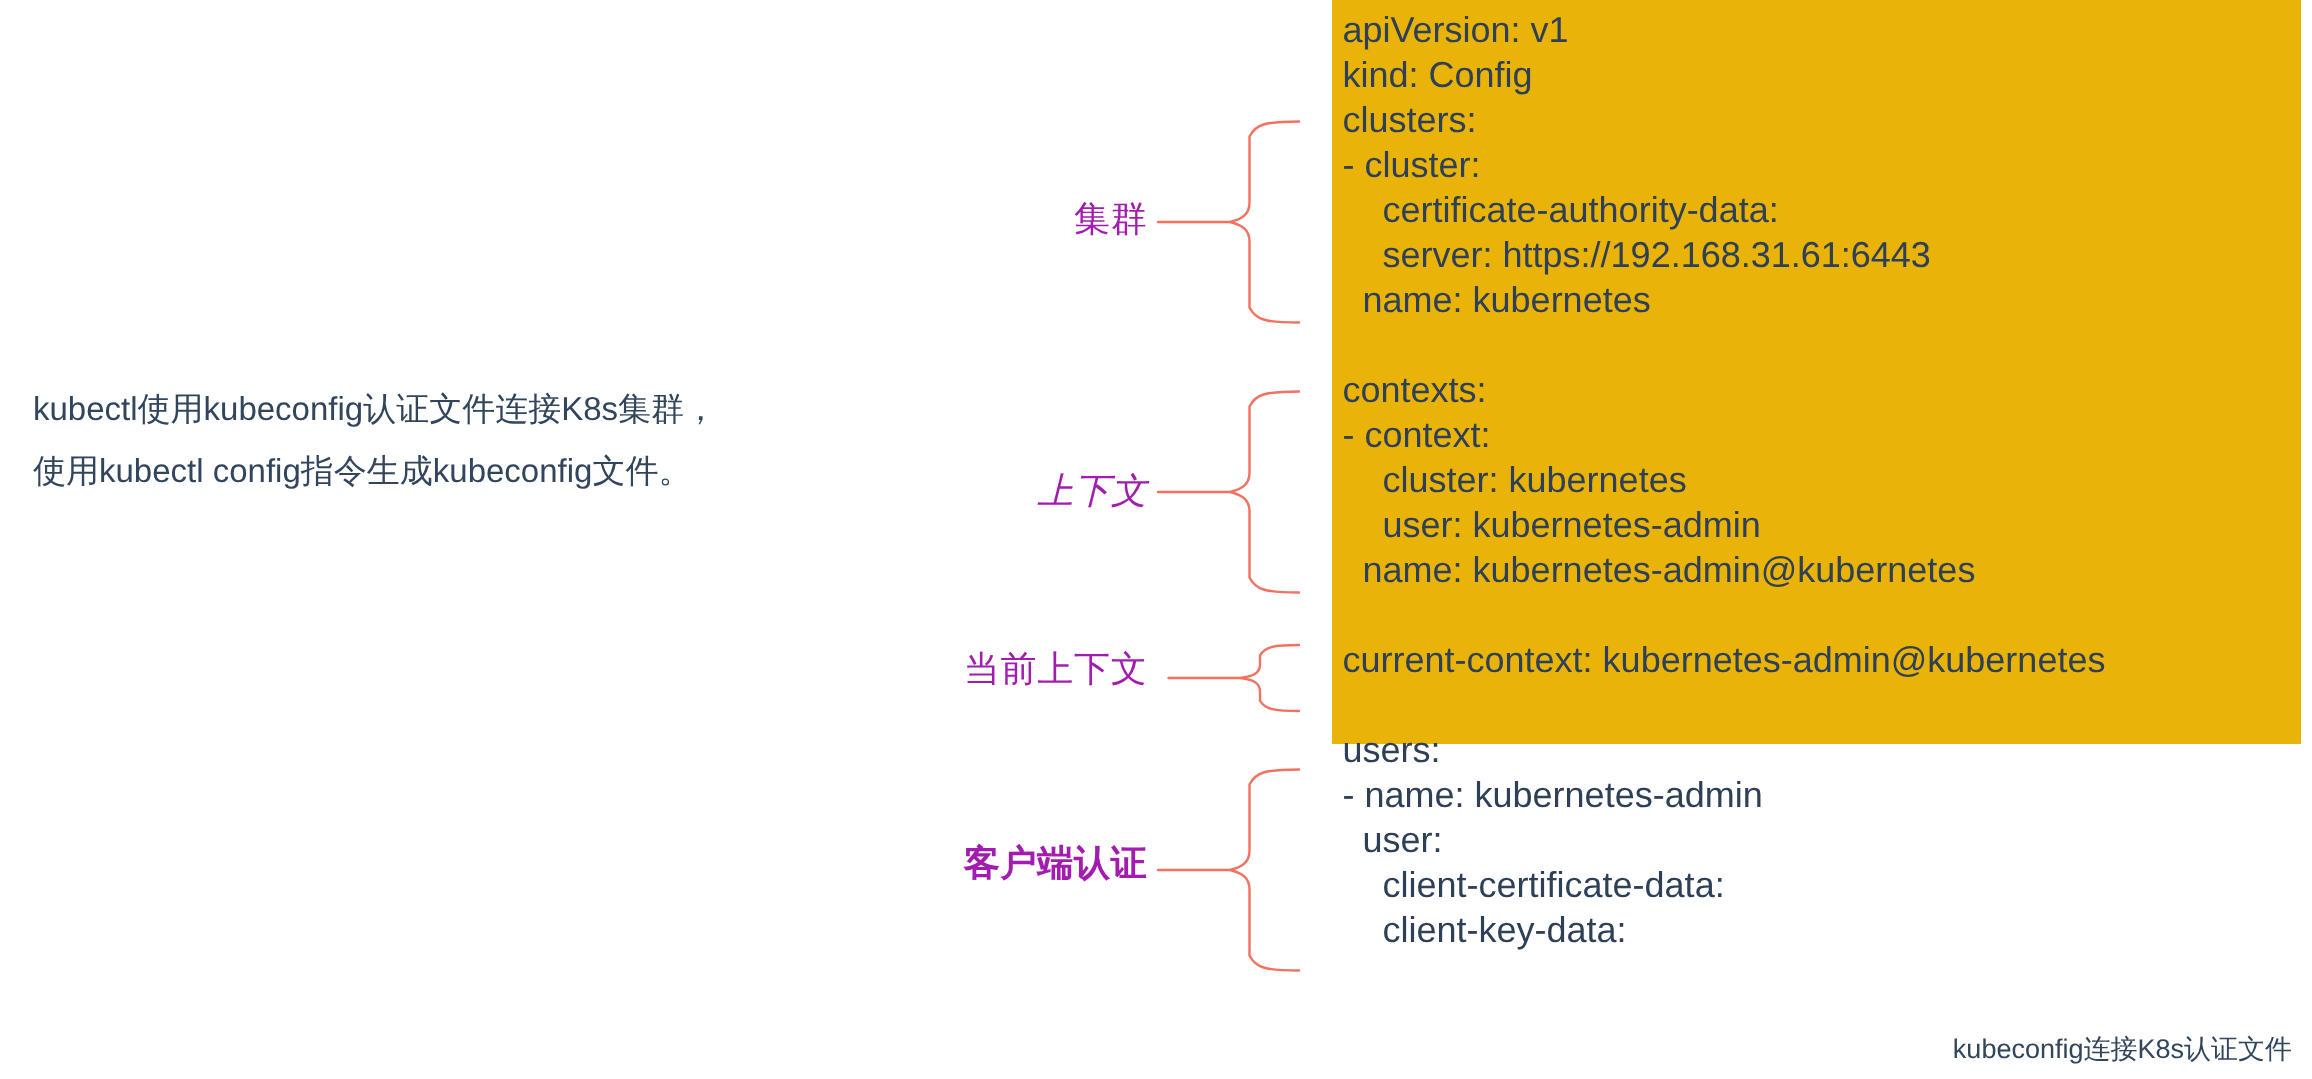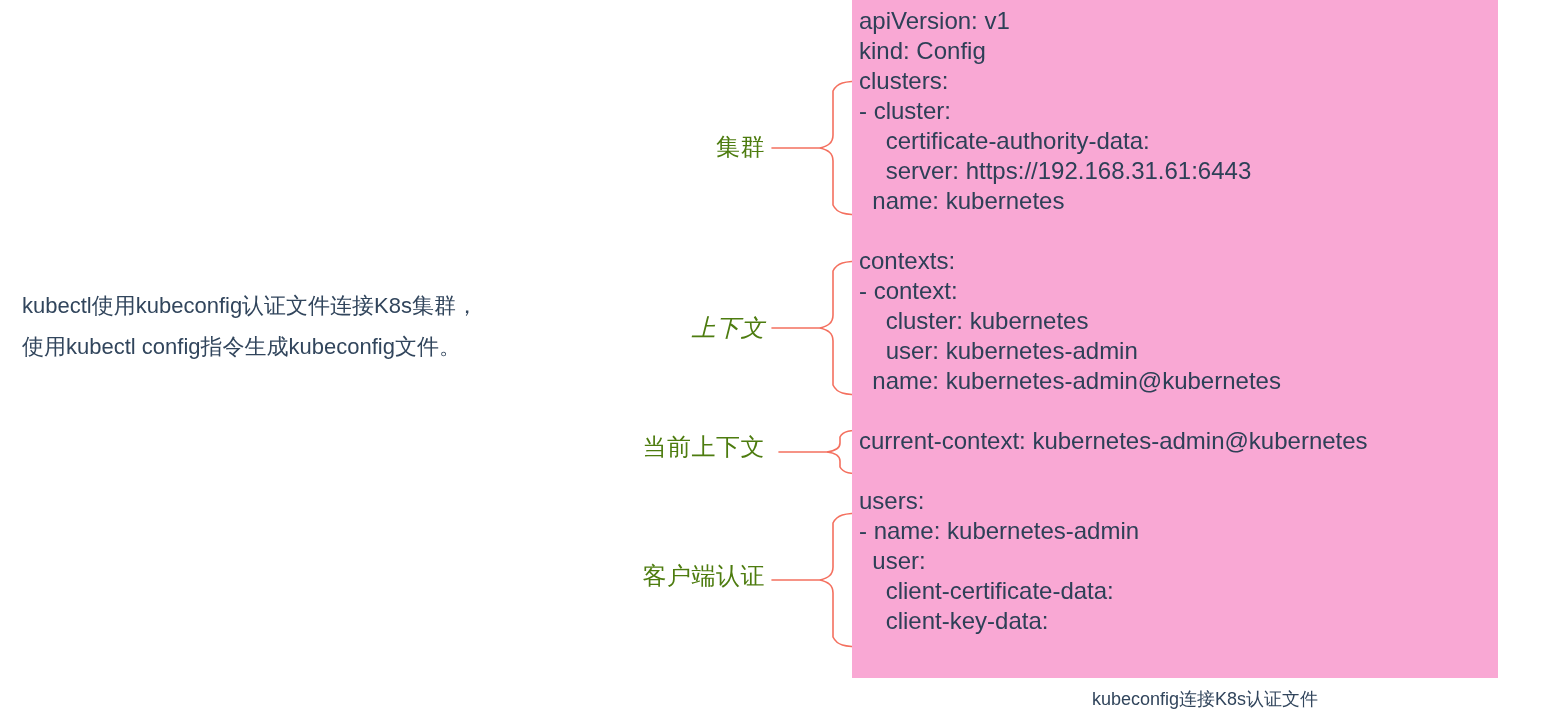--- a/index.html
+++ b/index.html
@@ -19,53 +19,52 @@
   
   #desc-text {
     position: absolute;
     left: 22px;
     top: 252px;
     width: 560px;
     font-size: 22px;
     line-height: 41px;
     color: #31455C;
     white-space: pre-line;
-    margin-top: 33px;
   }
 
   
   .section-label {
     position: absolute;
     width: 200px;
     text-align: right;
     font-size: 24px;
     line-height: 30px;
-    color: #4d7c0f;
+    color: #a21caf;
     letter-spacing: 0.5px;
   }
   #label-cluster        { left: 565px; top: 132px; }
   #label-context        { left: 565px; top: 313px; font-style: italic; }
   #label-currentcontext { left: 565px; top: 434px; font-family: Liberation Mono, monospace; }
-  #label-userauth       { left: 565px; top: 561px; }
+  #label-userauth       { left: 565px; top: 561px; font-weight: bold; }
 
   
   .brace-wrap {
     position: absolute;
     pointer-events: none;
   }
   .brace-wrap svg { display: block; overflow: visible; }
 
   
   #code-panel {
     position: absolute;
-    left: 852px;
+    left: 888px;
     top: 0px;
     width: 646px;
-    height: 678px;
-    background: #f9a8d4;
+    height: 496px;
+    background: #eab308;
   }
   #code-lines {
     position: absolute;
     left: 7px;
     top: 6px;
     right: 6px;
     font-size: 24px;
     line-height: 30px;
     color: #2E4057;
     white-space: pre;
@@ -73,21 +72,21 @@
   }
   .code-line { height: 30px; }
   .code-line.blank { height: 30px; }
 
   
   #caption {
     position: absolute;
     left: 882px;
     top: 687px;
     width: 646px;
-    text-align: center;
+    text-align: right;
     font-size: 18px;
     line-height: 24px;
     color: #31455C;
   }
 </style>
 </head>
 <body>
 
 <div id="desc-text">kubectl使用kubeconfig认证文件连接K8s集群，
 使用kubectl  config指令生成kubeconfig文件。</div>

